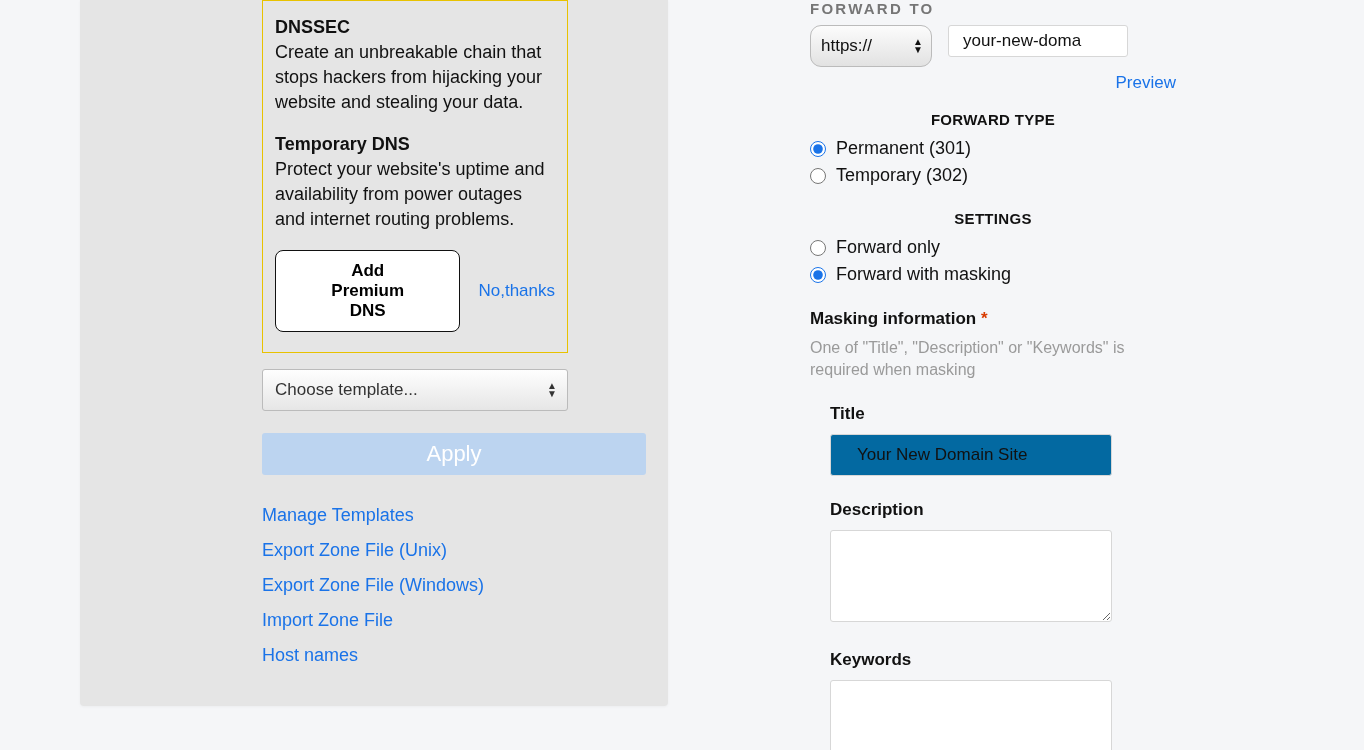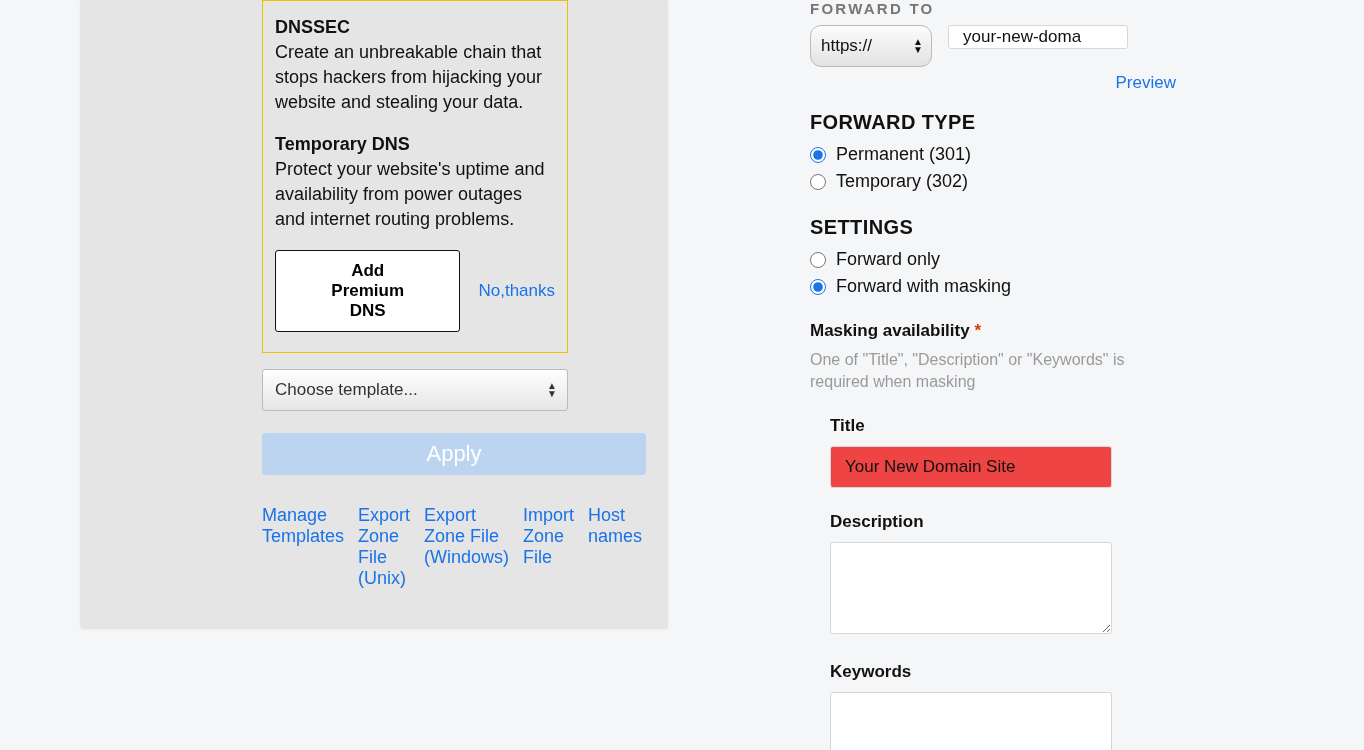--- a/index.html
+++ b/index.html
@@ -65,21 +65,21 @@
     align-items: center;
     gap: 18px;
   }
   .btn-outline {
     border: 1px solid #111;
     background: #fff;
     padding: 10px 38px;
     font-size: 17px;
     font-weight: 600;
     cursor: pointer;
-    border-radius: 3px;
+    border-radius: 8px;
   }
   .link-blue {
     color: #1a73e8;
     font-size: 17px;
     cursor: pointer;
   }
   .template-row {
     margin: 16px 100px 0 182px;
   }
   .select-shell {
@@ -114,20 +114,21 @@
     background: #bcd4f0;
     color: #fff;
     font-size: 22px;
     border: none;
     border-radius: 3px;
     cursor: not-allowed;
   }
   .link-list {
     margin: 30px 100px 0 182px;
     display: flex;
+    flex-direction: column;
     gap: 14px;
   }
   .link-list a {
     color: #1a73e8;
     font-size: 18px;
     text-decoration: none;
     cursor: pointer;
   }
   
   .field-label-caps {
@@ -159,41 +160,42 @@
     position: absolute;
     right: 8px;
     top: 50%;
     transform: translateY(-50%);
     font-size: 10px;
     line-height: 8px;
     display: flex;
     flex-direction: column;
   }
   .text-input {
-    height: 24px;
+    height: 32px;
     border: 1px solid #d7d7d7;
     border-radius: 3px;
     background: #fff;
     padding: 0 14px;
     font-size: 17px;
     width: 180px;
     color: #111;
   }
   .preview-link {
     text-align: right;
     color: #1a73e8;
     font-size: 17px;
     cursor: pointer;
     margin-bottom: 18px;
   }
   .section-head {
     font-weight: 800;
-    font-size: 20px;
+    font-size: 15px;
     letter-spacing: 0.02em;
     margin-bottom: 10px;
+    text-align: center;
   }
   .radio-row {
     display: flex;
     align-items: center;
     gap: 10px;
     font-size: 18px;
     margin-bottom: 6px;
     cursor: pointer;
   }
   .radio-row input[type=radio] {
@@ -222,23 +224,23 @@
   .form-group-label {
     font-weight: 800;
     font-size: 17px;
     margin-bottom: 10px;
   }
   .wide-input {
     width: 282px;
     height: 42px;
     border: 1px solid #d7d7d7;
     border-radius: 3px;
-    padding: 0 14px;
-    font-size: 17px;
-    background: #ef4444;
+    padding: 0 26px;
+    font-size: 17px;
+    background: #0369a1;
     color: #111;
   }
   .wide-textarea {
     width: 282px;
     height: 92px;
     border: 1px solid #d7d7d7;
     border-radius: 3px;
     padding: 10px 14px;
     font-size: 17px;
     background: #fff;
@@ -320,21 +322,21 @@
         <span>Forward only</span>
       </label>
       <label class="radio-row">
         <input type="radio" name="fset" checked="" style="">
         <span>Forward with masking</span>
       </label>
     </div>
 
     <div class="section-block">
       <div class="mask-head">
-        <span>Masking availability</span>
+        <span>Masking information</span>
         <span class="req">*</span>
       </div>
       <div class="helper">One of "Title", "Description" or "Keywords" is required when masking</div>
 
       <div class="form-group">
         <div class="form-group-label">Title</div>
         <input class="wide-input" value="Your New Domain Site" style="">
       </div>
 
       <div class="form-group">

